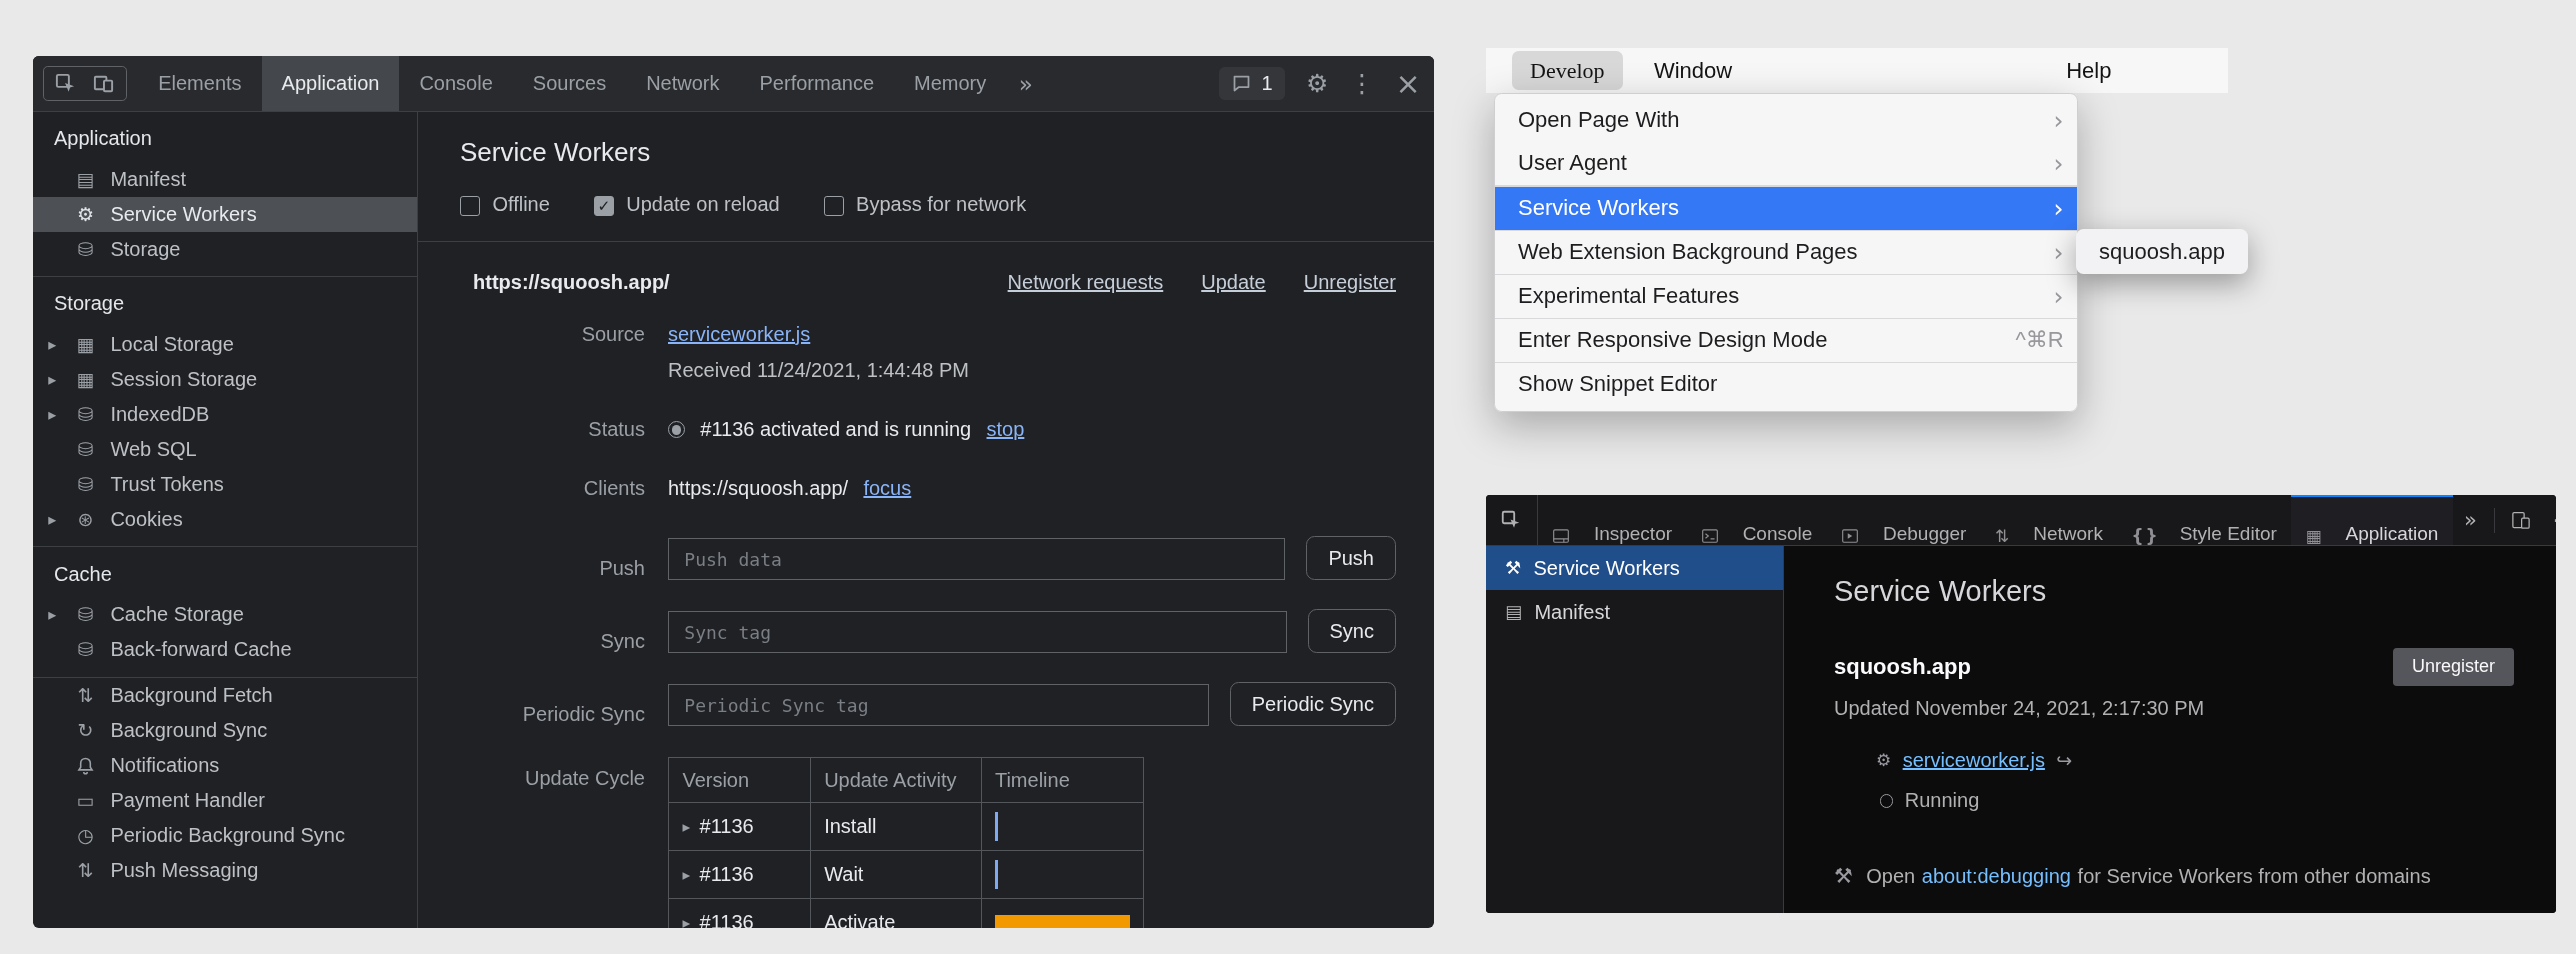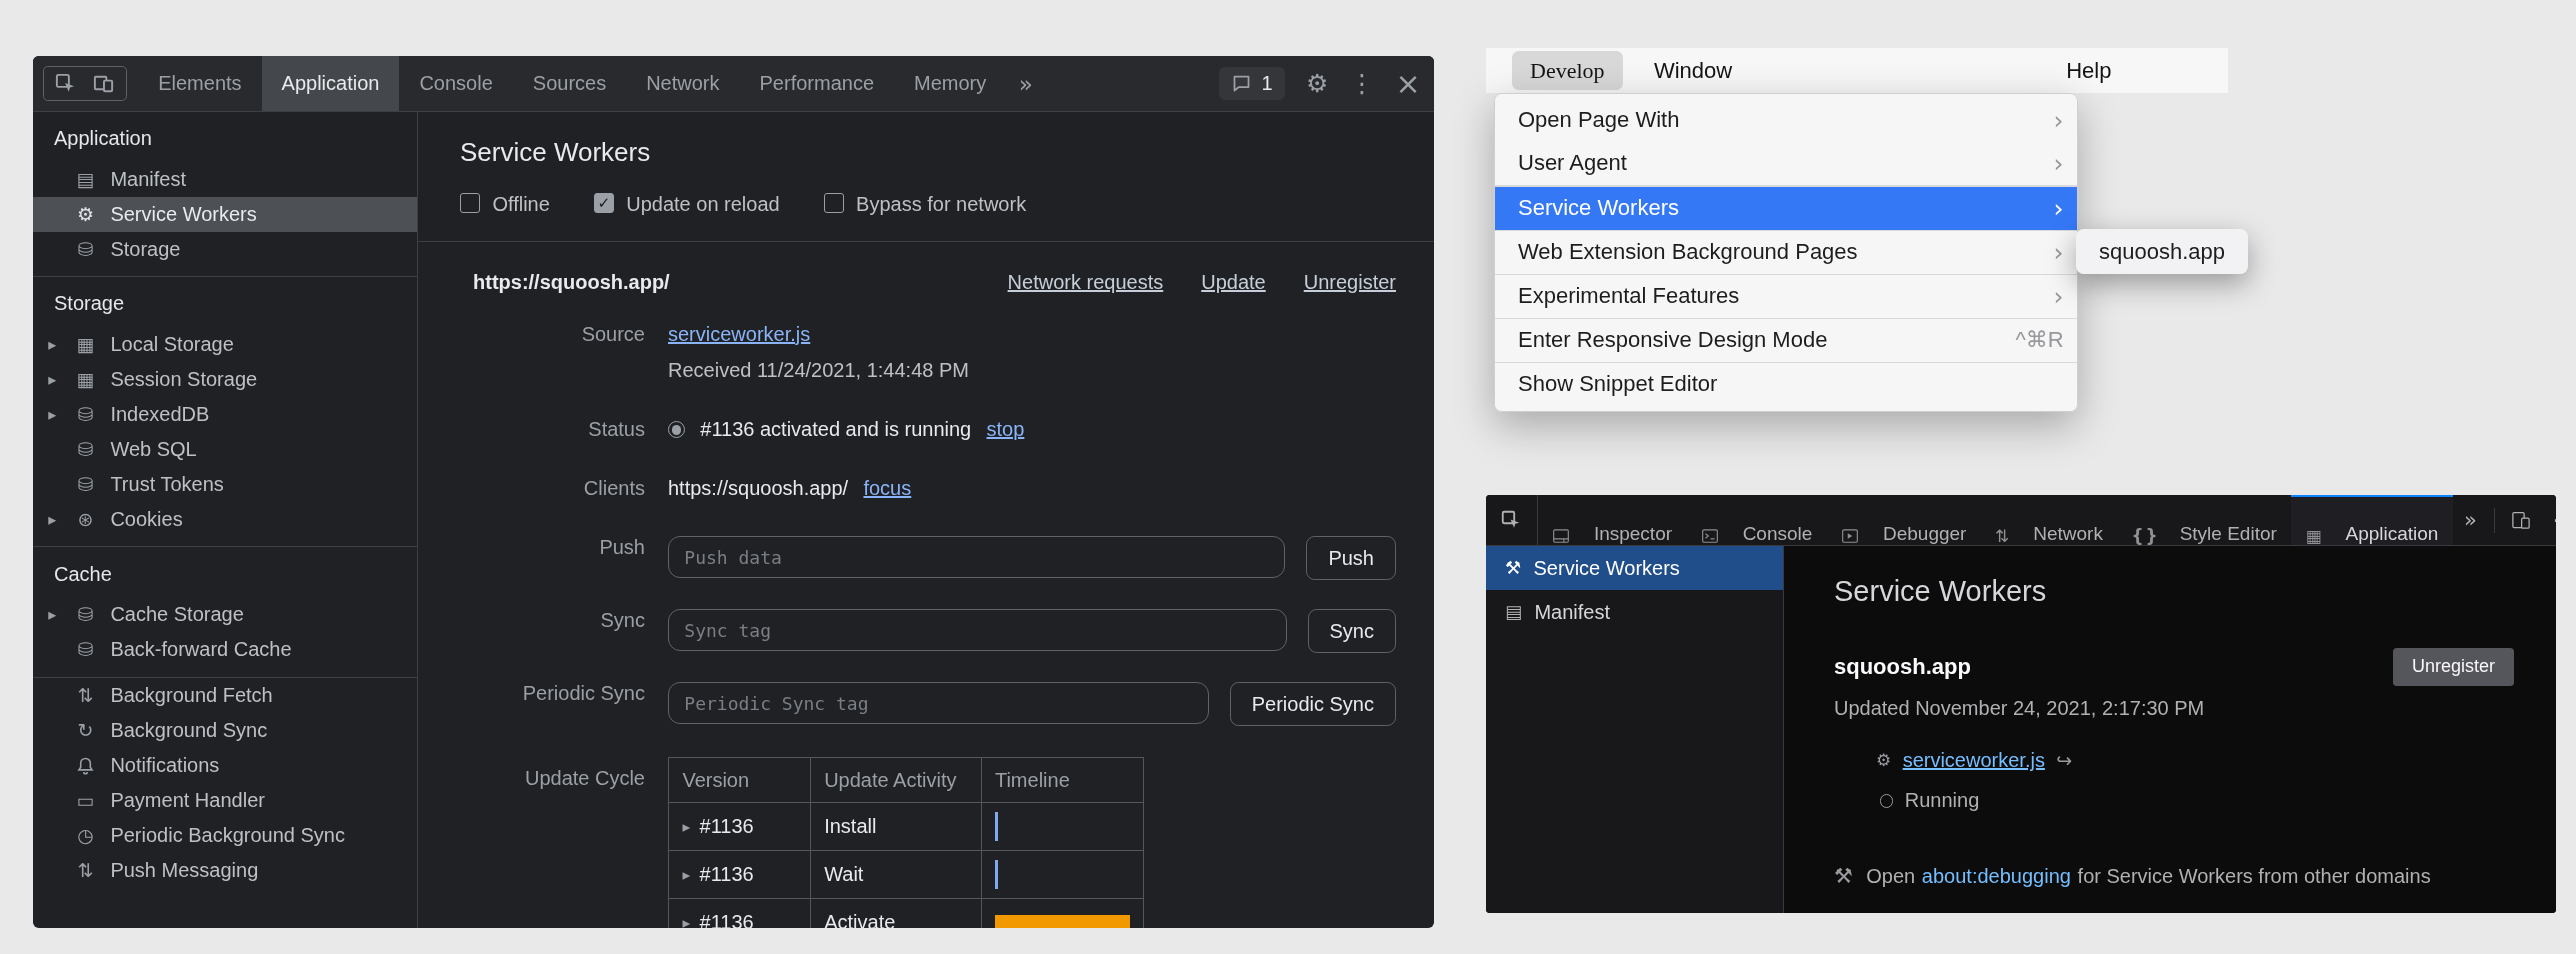--- a/index.html
+++ b/index.html
@@ -61,41 +61,41 @@
   .cdt-item .arrowtri{position:absolute;left:15.3px;font-size:16px;color:#9aa0a6;}
   .cdt-item .icn{width:25px;margin-right:12.4px;text-align:center;color:#9aa0a6;font-size:19px;flex:none;line-height:1;}
   .cdt-item .icn svg{width:21px;height:21px;display:block;margin:0 auto;}
   .cdt-item.selected{background:#4d5156;color:#e8eaed;}
   .cdt-item.selected .icn{color:#e0e4e9;}
 
   .cdt-main{flex:1;display:flex;flex-direction:column;overflow:hidden;}
   .cdt-swheader{padding:25px 42px;border-bottom:1px solid #3c4043;}
   .cdt-swtitle{font-size:26px;color:#e8eaed;}
   .cdt-checks{display:flex;gap:44px;margin-top:25px;align-items:center;}
-  .cdt-check{display:flex;align-items:flex-start;gap:12.4px;color:#bdc1c6;}
+  .cdt-check{display:flex;align-items:flex-end;gap:12.4px;color:#bdc1c6;}
   .cbox{width:20px;height:20px;border:1.9px solid #9aa0a6;border-radius:2.9px;box-sizing:border-box;flex:none;}
   .cbox.checked{background:#9aa0a6;display:flex;align-items:center;justify-content:center;}
   .cbox.checked::after{content:"✓";color:#202124;font-size:15.3px;font-weight:bold;font-family:"DejaVu Sans",sans-serif;}
 
   .cdt-content{padding:0 38px 0 55px;flex:1;}
   .cdt-origin{display:flex;align-items:baseline;margin-top:29px;}
   .cdt-origin-name{color:#e8eaed;font-weight:bold;}
   .cdt-origin-links{margin-left:auto;display:flex;gap:38px;}
   .hlink{color:#c6cfd9;text-decoration:underline;cursor:pointer;white-space:nowrap;}
   .blink{color:#8ab4f8;text-decoration:underline;cursor:pointer;white-space:nowrap;}
-  .frow{display:flex;align-items:flex-start;margin-top:36px;}
+  .frow{display:flex;align-items:flex-end;margin-top:36px;}
   .frow.tight{margin-top:29px;}
   .frow.top{align-items:flex-start;}
   .flabel{width:172px;text-align:right;margin-right:23px;color:#9aa0a6;flex:none;}
   .fvalue{color:#e8eaed;display:flex;align-items:center;gap:15.3px;}
   .sub{margin:13.4px 0 0 195px;color:#bdc1c6;}
   .status-dot{width:17px;height:17px;border-radius:50%;border:1.9px solid #9aa0a6;position:relative;box-sizing:border-box;flex:none;}
   .status-dot::after{content:"";position:absolute;inset:2.9px;background:#9aa0a6;border-radius:50%;}
   .tinput{width:637px;height:42px;box-sizing:border-box;background:transparent;border:1px solid #606366;
-    border-radius:12px;color:#e8eaed;font-family:"DejaVu Sans Mono","Liberation Mono",monospace;
+    border-radius:0;color:#e8eaed;font-family:"DejaVu Sans Mono","Liberation Mono",monospace;
     font-size:18px;padding:0 15.3px;}
   .tinput::placeholder{color:#7a7f86;}
   .tinput.short{width:551px;}
   .cbtn{height:44px;margin-left:21px;border:1px solid #606366;border-radius:8.6px;background:transparent;
     color:#e8eaed;font-size:20px;padding:0 21px;font-family:inherit;white-space:nowrap;cursor:pointer;}
   .uctable{border-collapse:collapse;color:#e8eaed;margin-top:1.9px;}
   .uctable th,.uctable td{border:1px solid #53565a;font-weight:normal;text-align:left;padding:0 13.4px;}
   .uctable th{height:44px;color:#9aa0a6;}
   .uctable td{height:47px;}
   .col-version{width:114px;}

